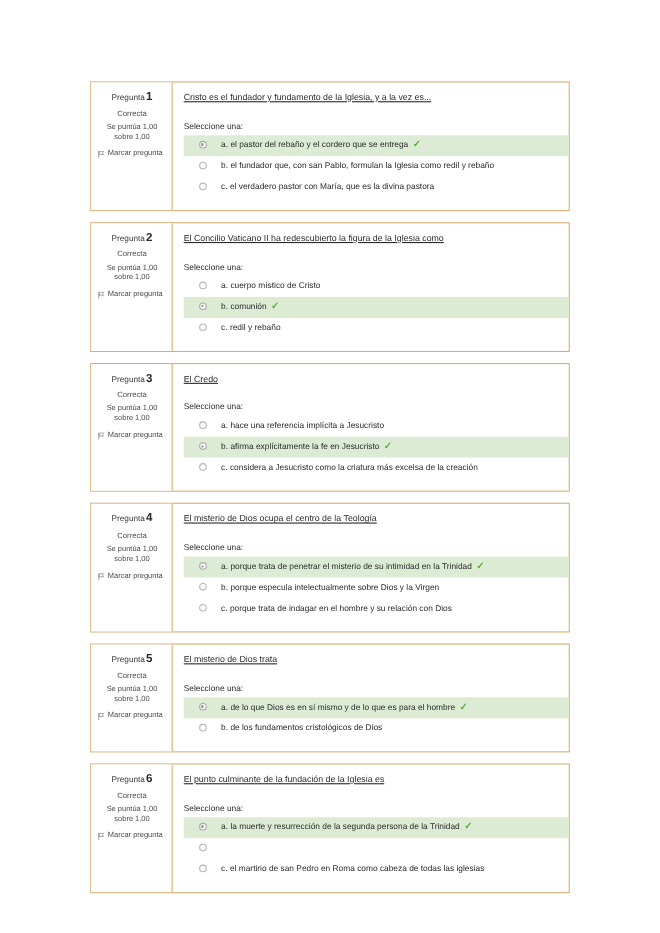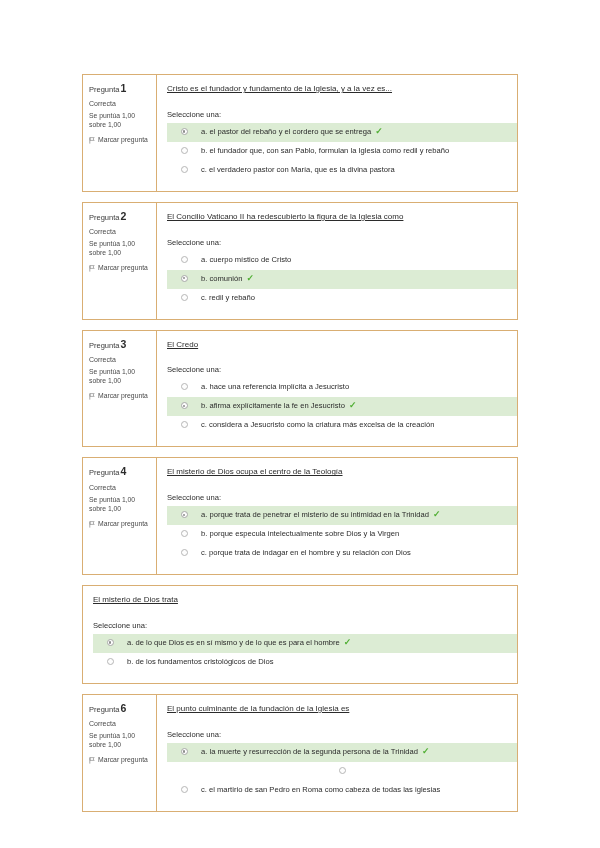--- a/index.html
+++ b/index.html
@@ -32,20 +32,21 @@
     margin-bottom: 10px;
   }
 
   .info-panel {
     width: 74px;
     flex: 0 0 74px;
     box-sizing: border-box;
     border-right: 1px solid #d9ae73;
     padding: 7px 5px 7px 6px;
     background: #ffffff;
+    text-align: center;
   }
 
   .q-number {
     font-size: 7.5px;
     color: #3a3a3a;
     line-height: 1.25;
     margin-bottom: 4px;
     white-space: nowrap;
   }
   .q-number .num {
@@ -109,21 +110,20 @@
     margin-bottom: 4px;
     margin-top: 15px;
   }
 
   .answer {
     display: flex;
     align-items: flex-start;
     gap: 0;
     padding: 4px 0 4px 0;
     min-height: 11px;
-    justify-content: center;
   }
   .answer.correct {
     background: #dcecd4;
   }
 
   .radio-cell {
     flex: 0 0 34px;
     display: flex;
     justify-content: center;
     align-items: flex-start;
@@ -313,20 +313,32 @@
         </div>
         <div class="answer">
           <div class="radio-cell">
             <span class="radio"></span>
           </div>
           <div class="answer-text"><span>c. porque trata de indagar en el hombre y su relación con Dios</span></div>
         </div>
       </div>
     </div>
     <div class="question-card">
+      <div class="info-panel">
+        <div class="q-number"><span>Pregunta</span><span class="num">5</span></div>
+        <div class="q-state">Correcta</div>
+        <div class="q-grade">Se puntúa 1,00 sobre 1,00</div>
+        <div class="q-flag">
+          <span class="flag-icon"><svg width="6" height="7" viewBox="0 0 6 7">
+              <path d="M0.8 0.4 V6.6" stroke="#6f6f6f" stroke-width="0.6" fill="none"></path>
+              <path d="M1.1 0.6 H5.2 L4.1 2.0 L5.2 3.4 H1.1 Z" fill="none" stroke="#6f6f6f" stroke-width="0.55"></path>
+            </svg></span>
+          <span class="q-flag-label">Marcar pregunta</span>
+        </div>
+      </div>
       <div class="q-body">
         <div class="q-text">El misterio de Dios trata</div>
         <div class="q-prompt">Seleccione una:</div>
         <div class="answer correct">
           <div class="radio-cell">
             <span class="radio checked"></span>
           </div>
           <div class="answer-text"><span>a. de lo que Dios es en sí mismo y de lo que es para el hombre</span><span class="check-mark">✓</span></div>
         </div>
         <div class="answer">

